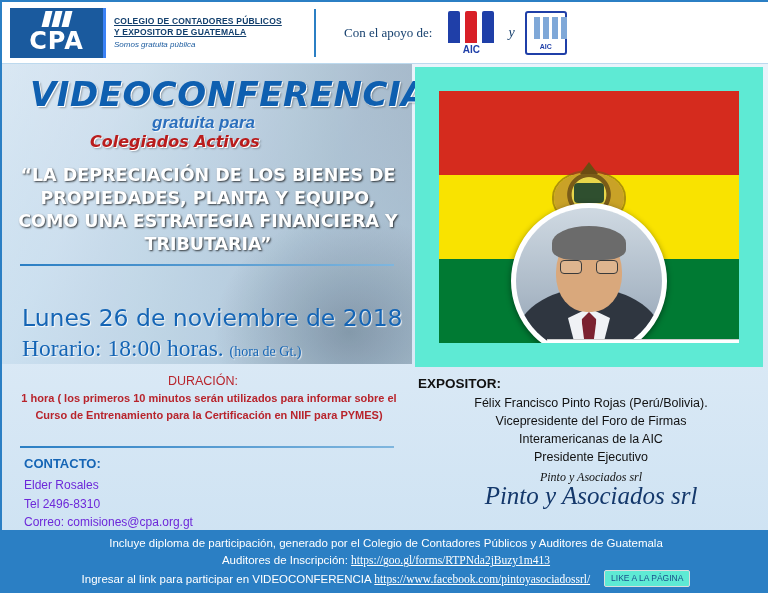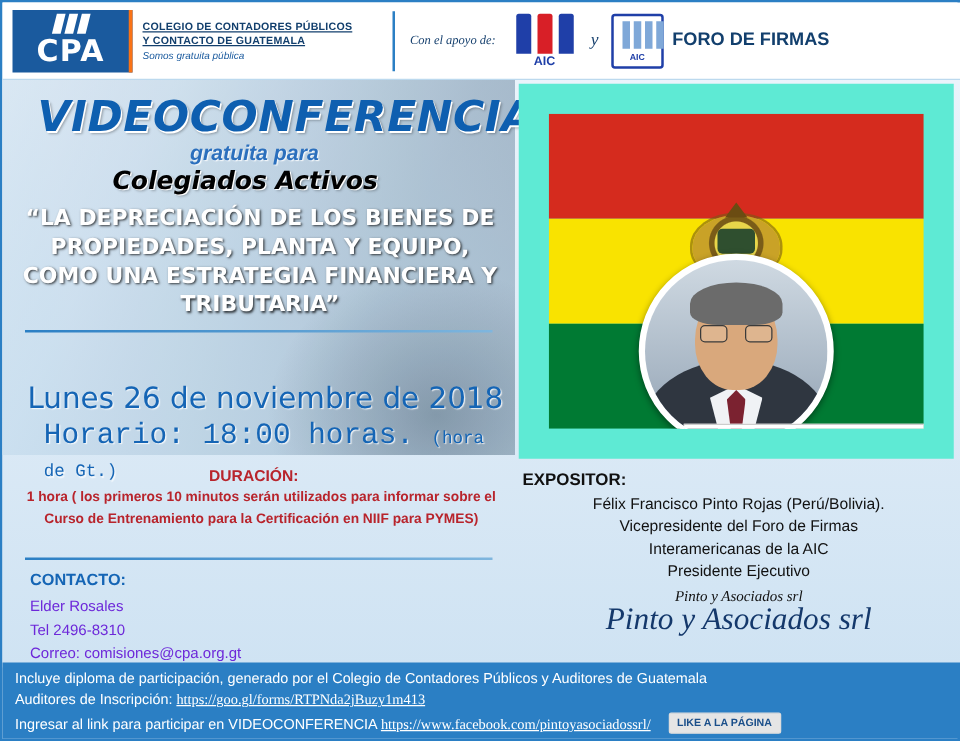--- a/index.html
+++ b/index.html
@@ -25,21 +25,21 @@
     border-bottom: 1px solid #bcd9ee;
   }
   .cpa-logo {
     margin-left: 8px;
     width: 96px; height: 50px;
     background: #1a5a9e;
     color: #ffffff;
     display: flex; flex-direction: column;
     align-items: center; justify-content: center;
     position: relative;
-    border-right: 3px solid #f97316;
+    border-right: 3px solid #3b82f6;
   }
   .cpa-bars {
     position: absolute; top: 3px; left: 50%;
     transform: translateX(-50%);
     display: flex; gap: 3px;
   }
   .cpa-bars i {
     display: block; width: 7px; height: 16px;
     background: #ffffff; transform: skewX(-14deg);
   }
@@ -52,23 +52,23 @@
     margin-left: 8px;
     width: 190px;
     color: #123f6d;
   }
   .cpa-name .l1 { font-size: 8.5px; font-weight: bold; line-height: 1.25; letter-spacing: .2px; text-decoration: underline; }
   .cpa-name .l2 { font-size: 8px; font-style: italic; color: #1a5a9e; margin-top: 3px; }
   .header-div {
     width: 2px; height: 48px; background: #2b7fc4; margin: 0 10px;
   }
   .apoyo {
-    font-size: 10px; font-style: italic; color: #16406e;
+    font-size: 13px; color: #16406e;
     font-family: "Liberation Serif", serif;
-    margin-left: 2px;
+    margin-left: 18px;
   }
   .aic-logo {
     margin-left: 12px; width: 54px; text-align: center;
   }
   .aic-bars { display: flex; gap: 5px; justify-content: center; }
   .aic-bars i {
     display: block; width: 12px; height: 32px; background: #1f3fa8;
     border-radius: 2px 2px 0 0;
   }
   .aic-bars i.red { background: #d81f27; }
@@ -116,21 +116,21 @@
     text-shadow: 1px 1px 0 #ffffff, 2px 2px 2px rgba(0,0,0,.28);
     font-family: "DejaVu Sans", sans-serif;
   }
   .vc-sub1 {
     position: absolute; left: 150px; top: 49px;
     font-size: 17px; font-weight: bold; font-style: italic; color: #2b6fbd;
     text-shadow: 1px 1px 1px rgba(255,255,255,.9);
   }
   .vc-sub2 {
     position: absolute; left: 88px; top: 68px;
-    font-size: 20px; font-weight: bold; font-style: italic; color: #000000;
+    font-size: 16px; font-weight: bold; font-style: italic; color: #b91c1c;
     text-shadow: 1px 1px 0 #ffffff, 2px 2px 2px rgba(0,0,0,.25);
     font-family: "DejaVu Sans", sans-serif;
   }
   .topic {
     position: absolute; left: 10px; top: 100px; width: 392px;
     text-align: center; color: #ffffff; font-weight: bold;
     font-size: 17.5px; line-height: 1.32;
     text-shadow: 1px 1px 2px rgba(0,0,0,.75);
     font-family: "DejaVu Sans", sans-serif;
   }
@@ -141,28 +141,27 @@
   .rule.r1 { top: 200px; }
   .date {
     position: absolute; left: 20px; top: 240px;
     font-size: 23.5px; color: #1565b5; font-weight: normal;
     font-family: "DejaVu Sans", sans-serif;
     text-shadow: 1px 1px 1px rgba(255,255,255,.85);
   }
   .time {
     position: absolute; left: 20px; top: 271px;
     font-size: 23.5px; color: #1565b5;
-    font-family: Liberation Mono, monospace;
+    font-family: Liberation Serif, serif;
     text-shadow: 1px 1px 1px rgba(255,255,255,.85);
-    margin-left: 13px;
   }
   .time small { font-size: 14px; }
   .dur-title {
     position: absolute; left: 0; top: 310px; width: 402px;
-    text-align: center; color: #b8242c; font-weight: bold; font-size: 12.5px;
+    text-align: center; color: #b8242c; font-weight: normal; font-size: 12.5px;
   }
   .dur-text {
     position: absolute; left: 14px; top: 326px; width: 386px;
     text-align: center; color: #b8242c; font-weight: bold; font-size: 11px;
     line-height: 1.5;
   }
   .rule.r2 { top: 382px; }
   .contact-title {
     position: absolute; left: 22px; top: 392px;
     color: #1565b5; font-weight: bold; font-size: 13px;
@@ -275,45 +274,45 @@
     text-align: center; font-size: 25px; font-style: italic;
     font-family: "Liberation Serif", serif; color: #14386b;
   }
 
   
   .footer {
     position: absolute; left: 0; bottom: 0; width: 768px; height: 61px;
     background: #2b7fc4; color: #ffffff;
     padding: 5px 10px 0 10px;
   }
-  .footer div { font-size: 11.5px; line-height: 1.52; }
+  .footer div { font-size: 11.5px; line-height: 1.52; text-align: center; }
   .footer .link { text-decoration: underline; font-family: Liberation Serif, serif; }
   .fb-badge {
-    display: inline-block; margin-left: 14px; background: #e5e5e5; color: #1b4f8a;
-    font-size: 8.5px; font-weight: bold; padding: 1px 6px; border-radius: 2px;
+    display: inline-block; margin-left: 14px; background: #5eead4; color: #1b4f8a;
+    font-size: 8.5px; font-weight: normal; padding: 1px 6px; border-radius: 2px;
     border: 1px solid #dddddd; vertical-align: 2px;
   }
 </style>
 </head>
 <body>
 
 <div class="poster">
 
   <div class="header">
     <div class="cpa-logo">
       <div class="cpa-bars">
           <i></i>
           <i></i>
           <i></i>
         </div>
       <div class="cpa-text">CPA</div>
     </div>
     <div class="cpa-name">
       <div class="l1">COLEGIO DE CONTADORES PÚBLICOS</div>
-      <div class="l1">Y CONTACTO DE GUATEMALA</div>
+      <div class="l1">Y EXPOSITOR DE GUATEMALA</div>
       <div class="l2">Somos gratuita pública</div>
     </div>
     <div class="header-div"></div>
     <div class="apoyo">Con el apoyo de:</div>
     <div class="aic-logo">
       <div class="aic-bars">
           <i></i>
           <i class="red"></i>
           <i></i>
         </div>
@@ -324,21 +323,20 @@
       <div class="foro-mark">
         <div class="cols">
             <i></i>
             <i></i>
             <i></i>
             <i></i>
           </div>
         <div class="aic2">AIC</div>
       </div>
       <div class="foro-text">
-        <div>FORO DE FIRMAS</div>
       </div>
     </div>
   </div>
 
   <div class="body-area">
     <div class="bg-photo"></div>
   </div>
 
   <div class="left-col">
     <div class="vc-title">VIDEOCONFERENCIA</div>

